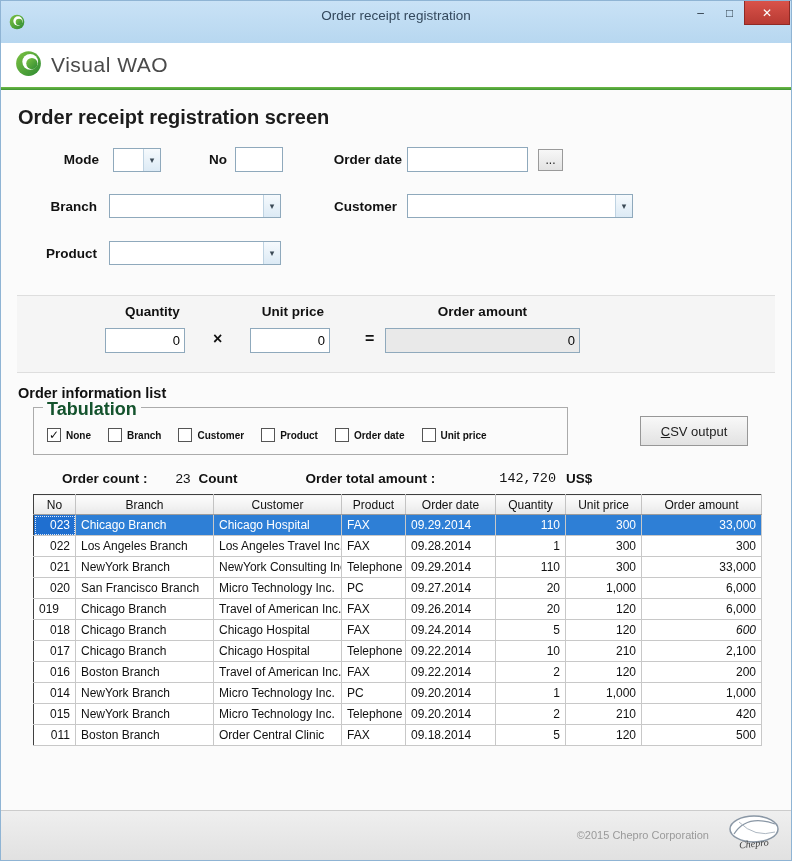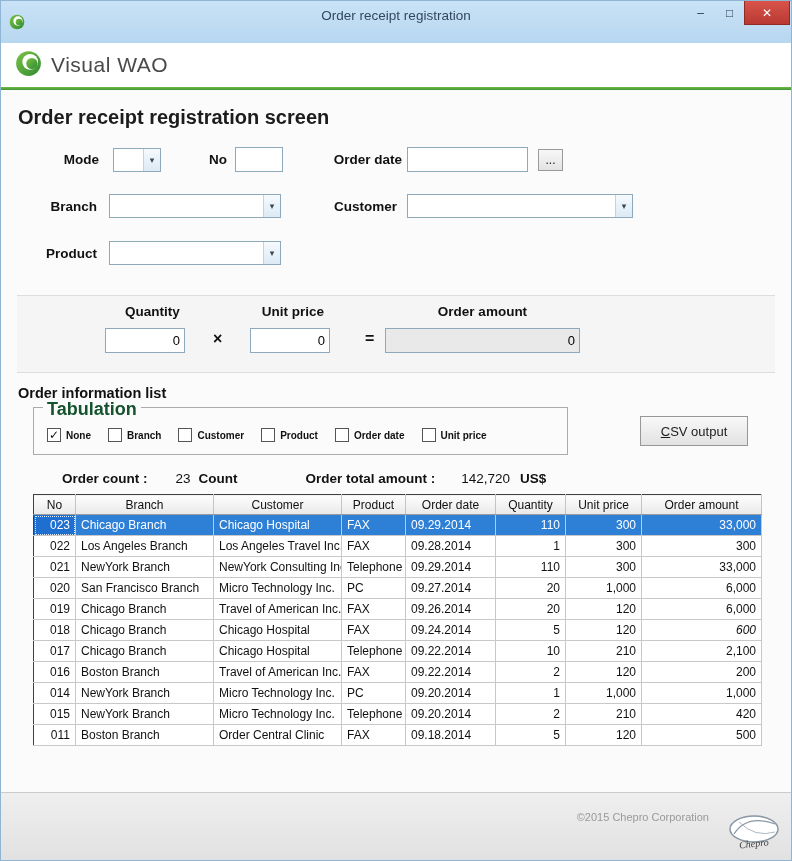--- a/index.html
+++ b/index.html
@@ -173,21 +173,21 @@
   table.grid tr.selected td {
     background: var(--selection-blue, #2e7fd6);
     color: #ffffff;
   }
   table.grid tr.selected td:first-child {
     background: #1f6fd0;
     outline: 1px dotted #dce9f8; outline-offset: -2px;
   }
   
   .footer {
-    position: absolute; left: 0; right: 0; bottom: 0; height: 68px;
+    position: absolute; left: 0; right: 0; bottom: 0; height: 50px;
     background: linear-gradient(#efefef, #e1e1e1);
     border-top: 1px solid #cccccc;
   }
   .copyright {
     position: absolute; right: 82px; top: 18px;
     font-size: 11px; color: #9a9a9a;
   }
   .footer-logo { position: absolute; right: 8px; bottom: 2px; width: 58px; height: 46px; }
   .footer-logo-text {
     position: absolute; left: 14px; top: 26px;
@@ -325,21 +325,21 @@
           </span>
       </div>
       <button class="push-btn"><u>C</u><span>SV output</span></button>
     </div>
 
     <div class="summary-row">
       <span class="lab">Order count :</span>
       <span class="val" style="margin-left:28px;">23</span>
       <span class="lab" style="margin-left:8px;">Count</span>
       <span class="lab" style="margin-left:68px;">Order total amount :</span>
-      <span class="val" style="margin-left:26px;">142,720</span>
+      <span class="val" style="margin-left:64px;font-family:Liberation Mono, monospace;">142,720</span>
       <span class="lab" style="margin-left:10px;">US$</span>
     </div>
 
     <div class="grid-wrap">
       <table class="grid">
         <colgroup>
           <col style="width:42px">
             <col style="width:138px">
             <col style="width:128px">
             <col style="width:64px">
@@ -395,21 +395,21 @@
               <td style="text-align: right;">020</td>
               <td style="text-align: left;">San Francisco Branch</td>
               <td style="text-align: left;">Micro Technology Inc.</td>
               <td style="text-align: left;">PC</td>
               <td style="text-align: left;">09.27.2014</td>
               <td style="text-align: right;">20</td>
               <td style="text-align: right;">1,000</td>
               <td style="text-align: right;">6,000</td>
             </tr>
             <tr>
-              <td style="text-align: right; margin-top: 11px;">019</td>
+              <td style="text-align: left; margin-top: 11px;">019</td>
               <td style="text-align: left;">Chicago Branch</td>
               <td style="text-align: left;">Travel of American Inc.</td>
               <td style="text-align: left;">FAX</td>
               <td style="text-align: left;">09.26.2014</td>
               <td style="text-align: right;">20</td>
               <td style="text-align: right;">120</td>
               <td style="text-align: right;">6,000</td>
             </tr>
             <tr>
               <td style="text-align: right;">018</td>

